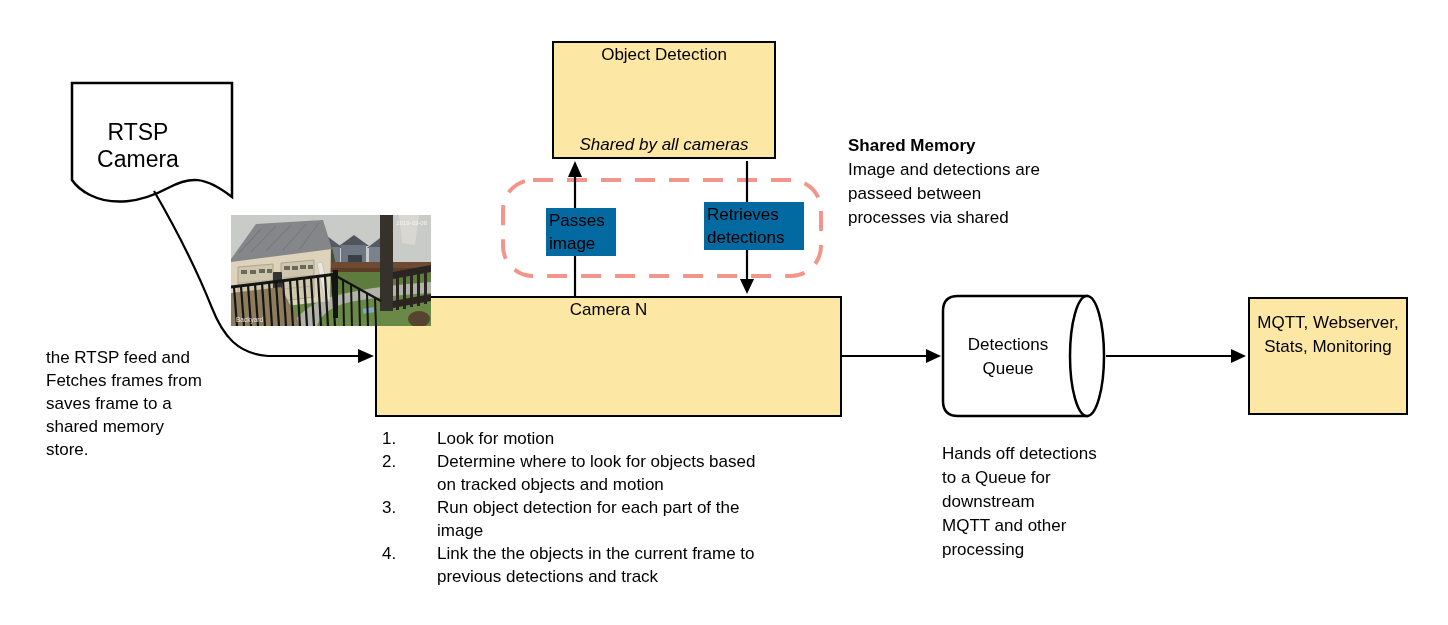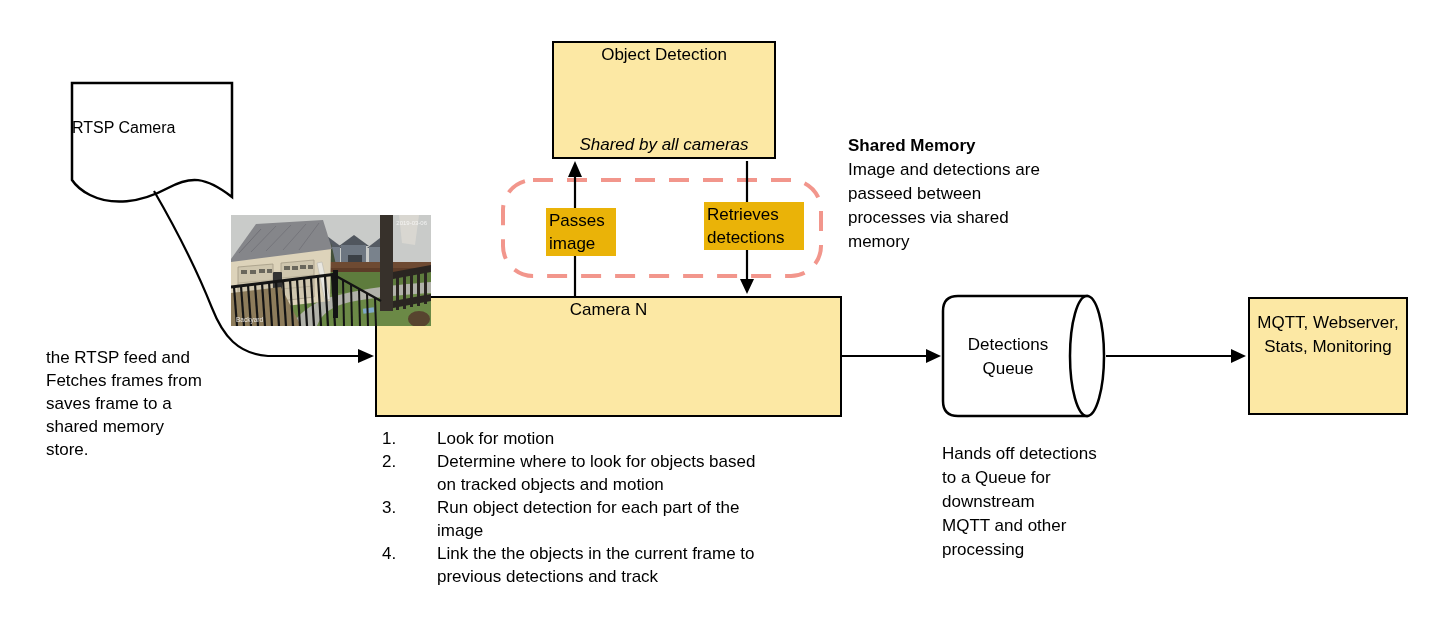--- a/index.html
+++ b/index.html
@@ -19,29 +19,29 @@
     position:absolute; box-sizing:border-box;
     background:var(--node-fill,#FCE8A4); border:2px solid var(--node-border,#000);
     display:flex; flex-direction:column; align-items:center; justify-content:space-between;
     text-align:center; font-size:17px; line-height:24px;
   }
   .node-od { left:552px; top:41px; width:224px; height:118px; }
   .node-od .sub { font-style:italic; }
   .node-cam { left:375px; top:296px; width:467px; height:121px; }
   .node-out { left:1248px; top:297px; width:160px; height:118px; padding:12px 6px; }
 
-  .label-rtsp { position:absolute; left:72px; top:119px; width:132px; font-size:16px; }
+  .label-rtsp { position:absolute; left:72px; top:119px; width:132px; text-align:center; font-size:23px; }
 
   .note { position:absolute; font-size:17px; line-height:23px; }
   .note-fetch { left:46px; top:346px; width:190px; }
   .note-sm { left:848px; top:134px; width:215px; line-height:24px; }
   .note-sm .t { font-weight:bold; }
   .note-queue { left:942px; top:442px; width:190px; line-height:24px; }
 
-  .edge-label { position:absolute; background:#eab308; font-size:17px; line-height:23px; padding:1px 3px; }
+  .edge-label { position:absolute; background:#0369a1; font-size:17px; line-height:23px; padding:1px 3px; }
   .el-passes { left:546px; top:208px; width:64px; }
   .el-retrieves { left:704px; top:202px; width:94px; }
 
   .label-queue { position:absolute; left:945px; top:333px; width:126px; text-align:center; font-size:17px; line-height:24px; }
 
   .steps { position:absolute; left:382px; top:427px; width:410px; font-size:17px; line-height:23px; }
   .step { display:grid; grid-template-columns:55px 320px; }
 
   .snapshot { position:absolute; left:231px; top:215px; width:200px; height:111px; }
   .snapshot text { font-family:"Liberation Sans", sans-serif; }
@@ -93,21 +93,20 @@
   <div class="node node-od">
     <div>Object Detection</div>
     <div class="sub">Shared by all cameras</div>
   </div>
 
   <div class="note note-sm">
     <div class="t">Shared Memory</div>
     <div>Image and detections are</div>
     <div>passeed between</div>
     <div>processes via shared</div>
-    <div>memory</div>
   </div>
 
   <div class="edge-label el-passes">Passes image</div>
   <div class="edge-label el-retrieves">Retrieves detections</div>
 
   <div class="node node-cam">
     <div>Camera N</div>
   </div>
 
   <svg class="snapshot" viewBox="0 0 200 111" preserveAspectRatio="none">

